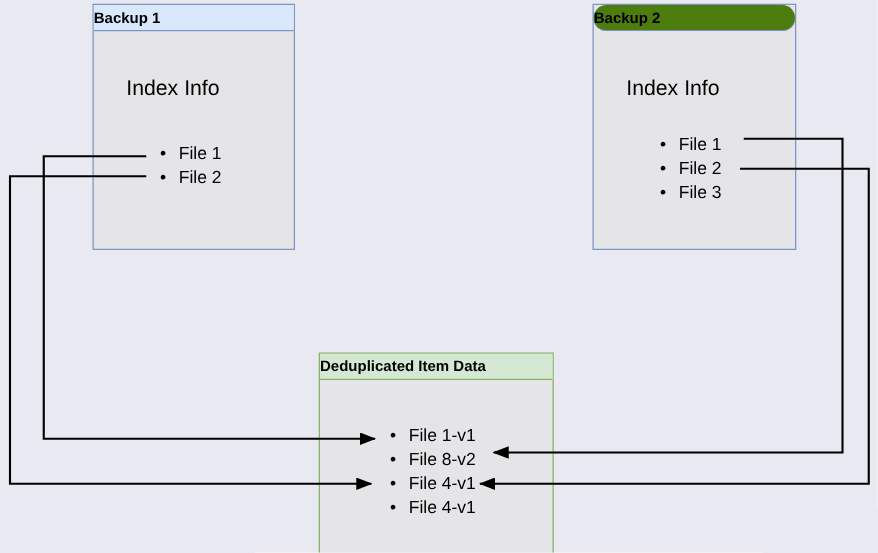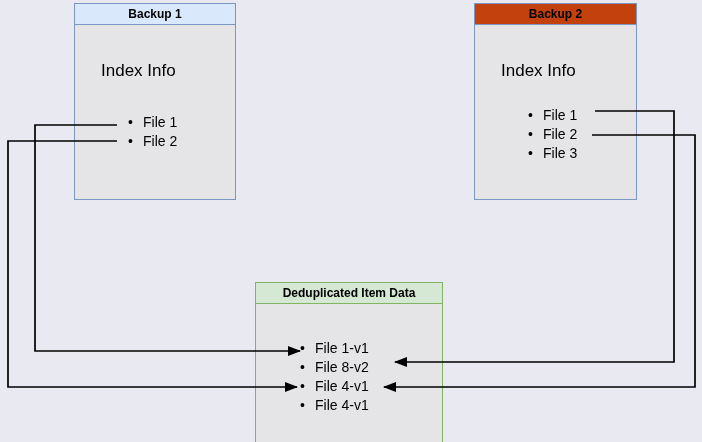--- a/index.html
+++ b/index.html
@@ -16,21 +16,20 @@
   }
   .box {
     position: absolute;
     border: 1.5px solid #7b95c4;
     background: #e5e5e8;
     box-sizing: border-box;
   }
   .box-header {
     height: 21px;
     line-height: 21px;
-    text-align: center;
     font-size: 12px;
     font-weight: bold;
     color: #000000;
     border-bottom: 1.5px solid #7b95c4;
     box-sizing: border-box;
   }
   .box-body {
     position: relative;
     width: 100%;
   }
@@ -62,21 +61,21 @@
     left: 0;
     top: 0;
     font-size: 14px;
   }
   #box-backup1 { left: 74px;  top: 3px;   width: 162px; height: 197px; }
   #box-backup2 { left: 474px; top: 3px;   width: 163px; height: 197px; }
   #box-dedup   { left: 255px; top: 282px; width: 188px; height: 171px; }
   #box-dedup, #box-dedup .box-header { border-color: #85b366; }
   #box-backup1 .file-list { left: 53px; top: 88px; }
   #box-backup2 .file-list { left: 53px; top: 81px; }
-  #box-dedup   .file-list { left: 44px; top: 35px; }
+  #box-dedup   .file-list { left: 56px; top: 35px; }
   svg.arrow-layer {
     position: absolute;
     left: 0;
     top: 0;
     width: 702px;
     height: 442px;
     pointer-events: none;
     z-index: 5;
   }
 </style>
@@ -90,21 +89,21 @@
     <div class="box-body">
       <div class="subtitle">Index Info</div>
       <ul class="file-list">
         <li>File 1</li>
         <li>File 2</li>
       </ul>
     </div>
   </div>
 
   <div class="box" id="box-backup2" style="border-color: rgb(123, 149, 196); background: rgb(229, 229, 232);">
-    <div class="box-header" style="background: #c2410c; border-bottom-color: rgb(123, 149, 196);">Backup 2</div>
+    <div class="box-header" style="background: #4d7c0f; border-bottom-color: rgb(123, 149, 196); border-radius: 10px;">Backup 2</div>
     <div class="box-body">
       <div class="subtitle">Index Info</div>
       <ul class="file-list">
         <li>File 1</li>
         <li>File 2</li>
         <li>File 3</li>
       </ul>
     </div>
   </div>
 

